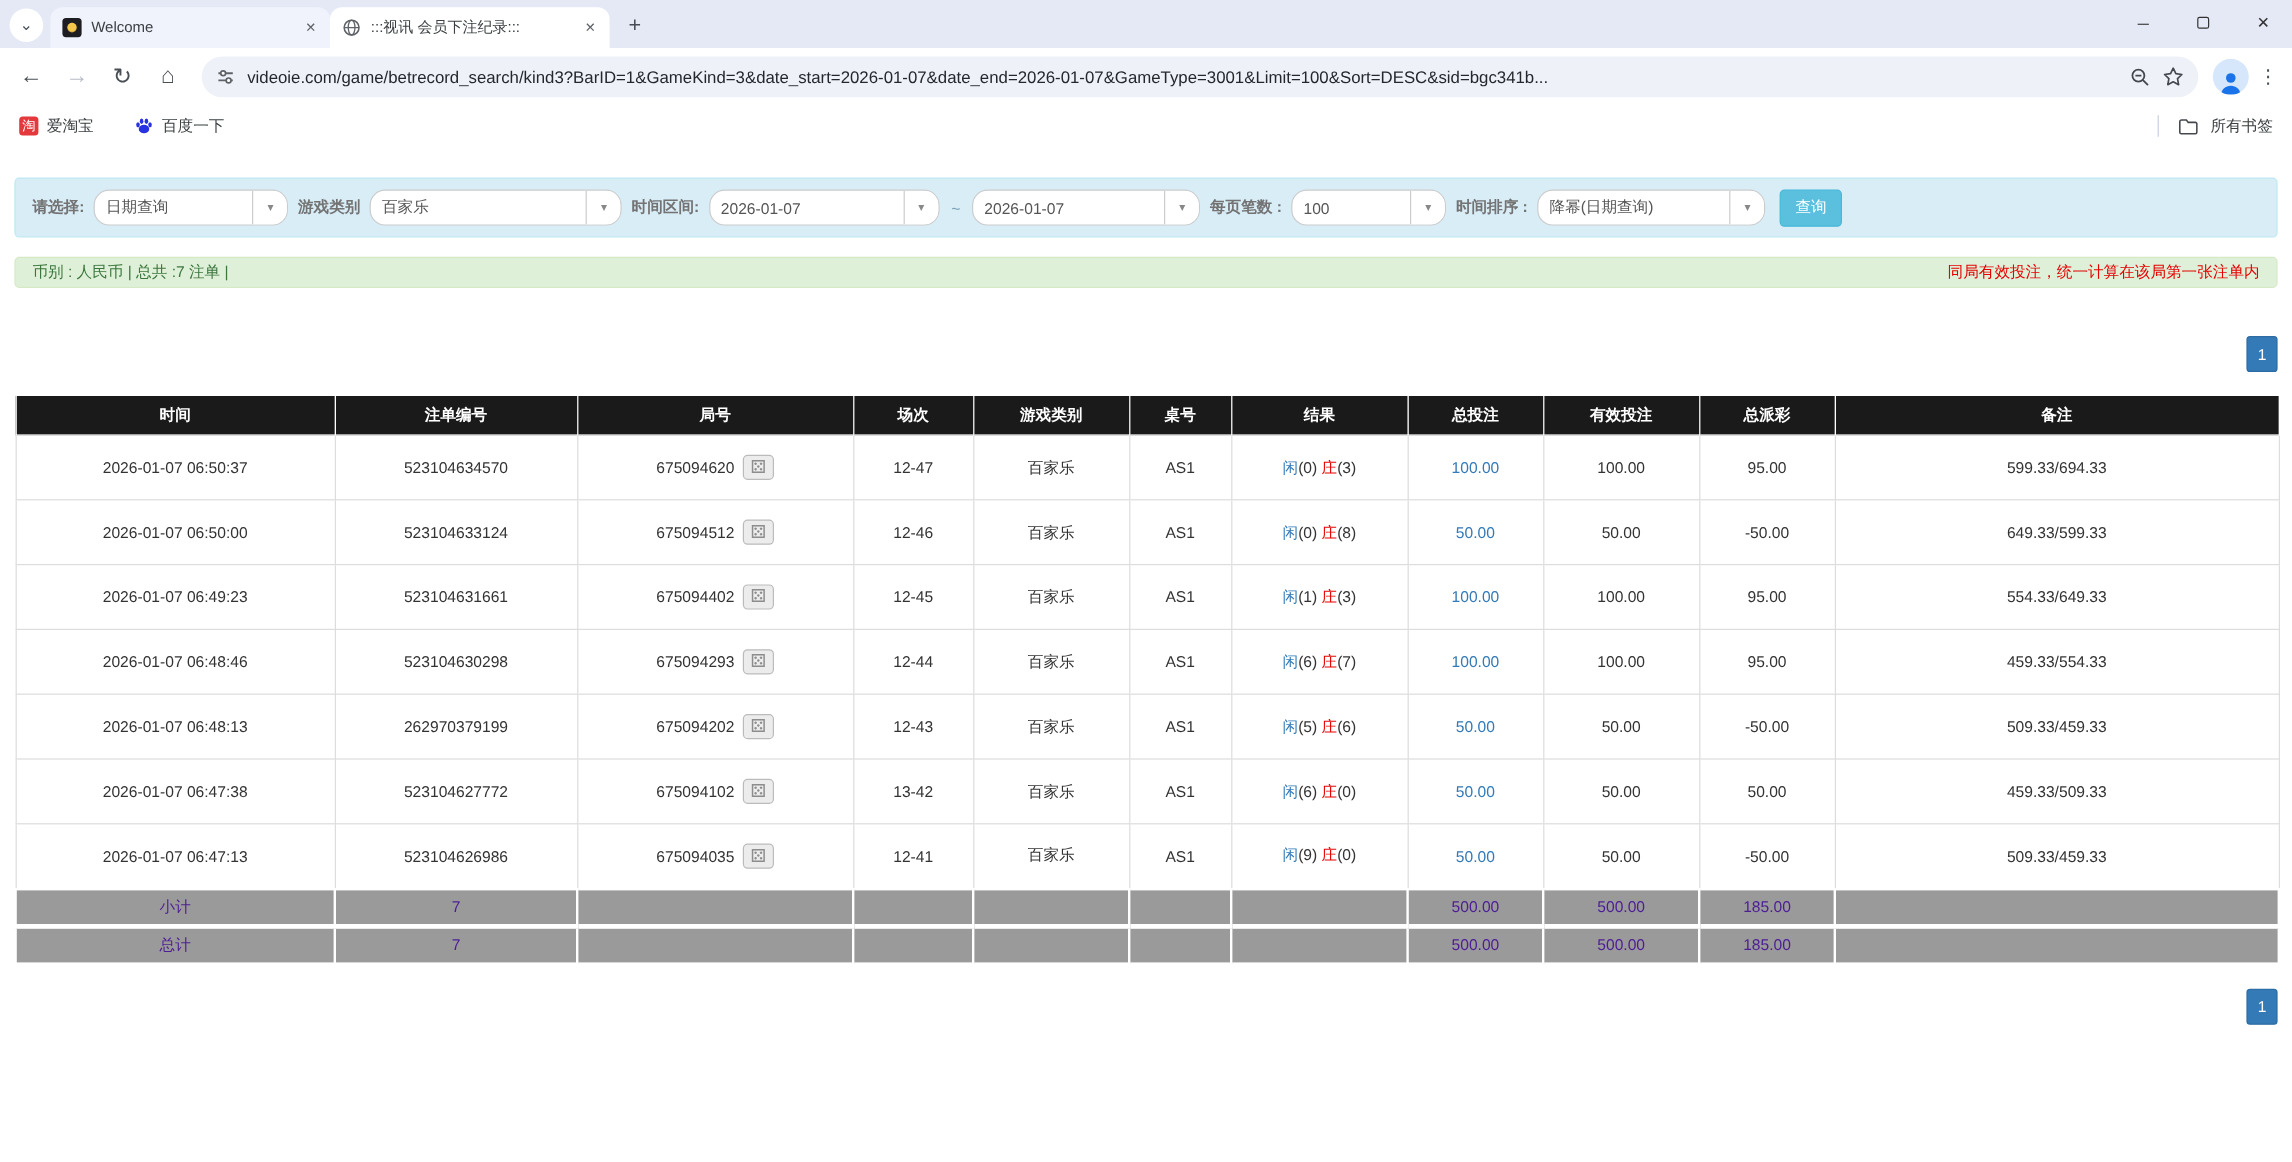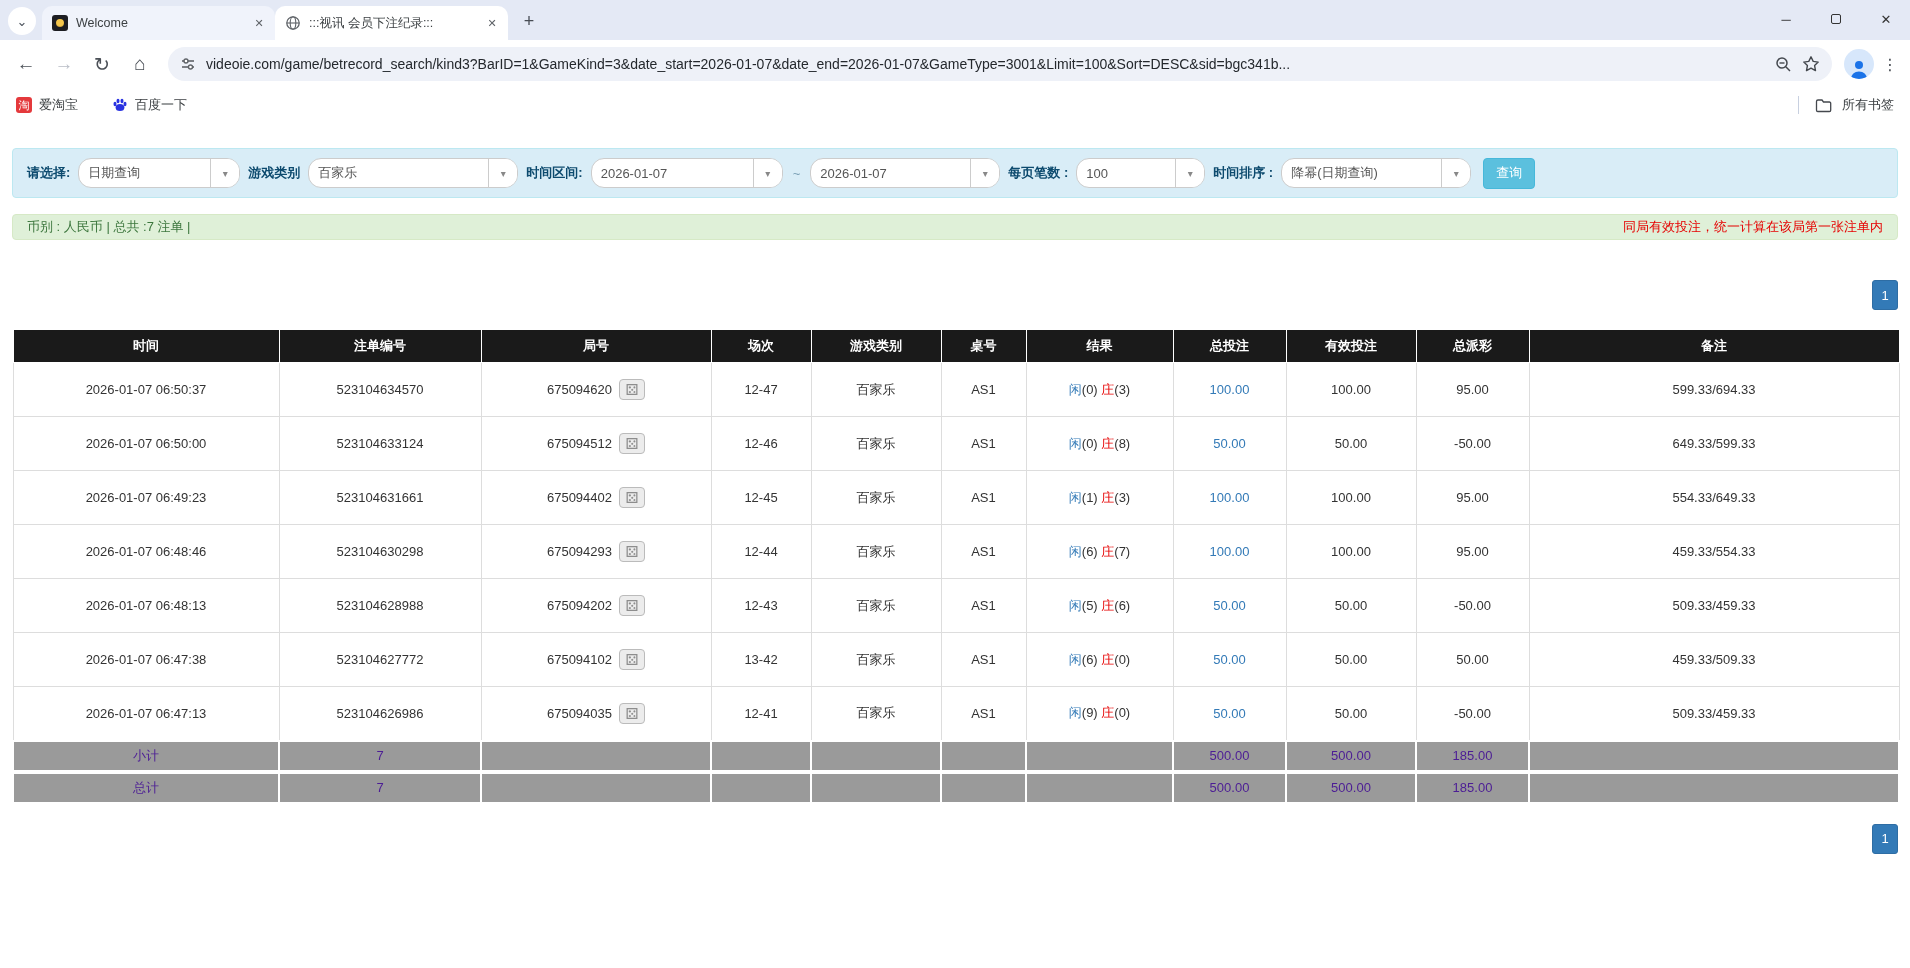--- a/index.html
+++ b/index.html
@@ -39,21 +39,21 @@
   .bookmarks { height:34px; background:#fff; display:flex; align-items:center; padding:0 16px; font-size:13px; color:#3c4043; }
   .bm-item { display:flex; align-items:center; gap:7px; margin-right:34px; }
   .bm-taobao { width:16px; height:16px; border-radius:3px; background:#e4393c; color:#fff; font-size:11px; line-height:16px; text-align:center; flex:none; }
   .bm-right { margin-left:auto; display:flex; align-items:center; gap:10px; }
   .bm-divider { width:1px; height:18px; background:#c8d0e0; margin-right:6px; }
   
   .content { padding:0 12px; background:#fff; }
   .page-title { margin:46px 0 0 2px; font-size:22px; font-weight:500; color:#333; height:28px; line-height:28px; }
   .filter-bar { margin-top:26px; height:50px; background:#d9edf7; border:1px solid #bce8f1; border-radius:4px;
     display:flex; align-items:center; padding:0 14px; gap:8px; }
-  .flabel { font-size:13px; font-weight:bold; color:#0c4a6e; white-space:nowrap; }
+  .flabel { font-size:13px; font-weight:bold; color:#737373; white-space:nowrap; }
   .tilde { font-size:13px; color:#7aa0b5; padding:0 2px; }
   .combo { height:30px; background:#fff; border:1px solid #ccc; border-radius:13px; display:flex; align-items:stretch; overflow:hidden; }
   .combo-value { flex:1; font-size:13px; color:#555; display:flex; align-items:center; padding:0 9px; white-space:nowrap; overflow:hidden; }
   .combo-arrow { width:29px; border-left:1px solid #ccc; display:flex; align-items:center; justify-content:center;
     color:#888; font-size:10px; background:#fff; }
   .search-btn { height:31px; min-width:48px; background:#5bc0de; border:1px solid #46b8da; border-radius:4px;
     color:#fff; font-size:13px; padding:0 12px; margin-left:4px; }
   .summary-bar { margin-top:16px; height:26px; background:#dff0d8; border:1px solid #d6e9c6; border-radius:4px;
     display:flex; align-items:center; justify-content:space-between; padding:0 14px; font-size:13px; }
   .summary-left { color:#3c763d; }
@@ -301,21 +301,21 @@
           <td>百家乐</td>
           <td>AS1</td>
           <td><span class="blue">闲</span><span class="dark">(6) </span><span class="red">庄</span><span class="dark">(7)</span></td>
           <td><span class="blue">100.00</span></td>
           <td>100.00</td>
           <td>95.00</td>
           <td>459.33/554.33</td>
         </tr>
         <tr>
           <td>2026-01-07 06:48:13</td>
-          <td>523104628988</td>
+          <td>262970379199</td>
           <td><span class="round-num">675094202</span><span class="dice-btn">
               <span class="dice-glyph">⚄</span>
             </span></td>
           <td>12-43</td>
           <td>百家乐</td>
           <td>AS1</td>
           <td><span class="blue">闲</span><span class="dark">(5) </span><span class="red">庄</span><span class="dark">(6)</span></td>
           <td><span class="blue">50.00</span></td>
           <td>50.00</td>
           <td class="red">-50.00</td>

